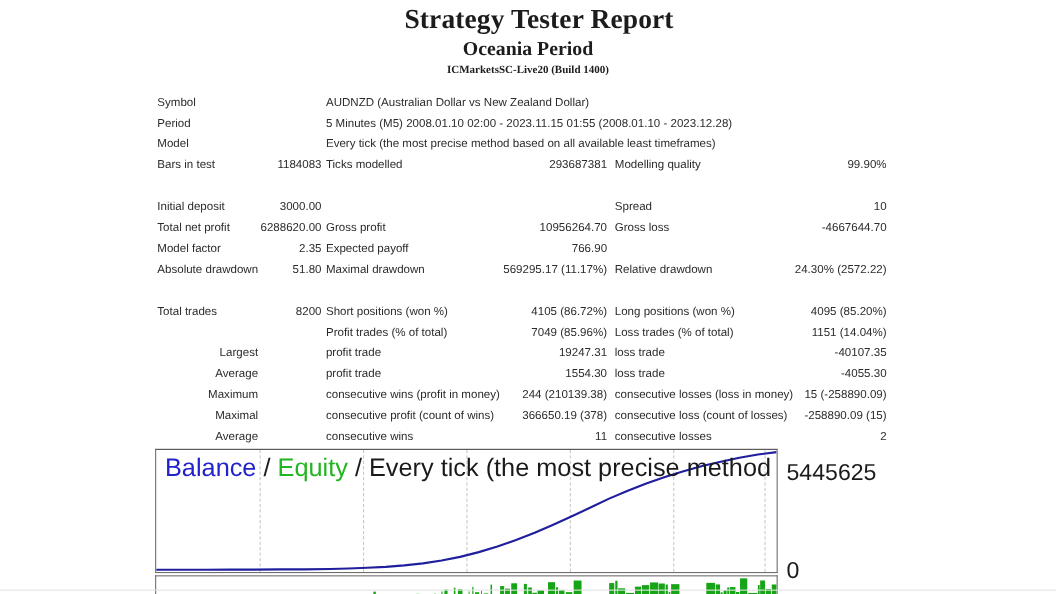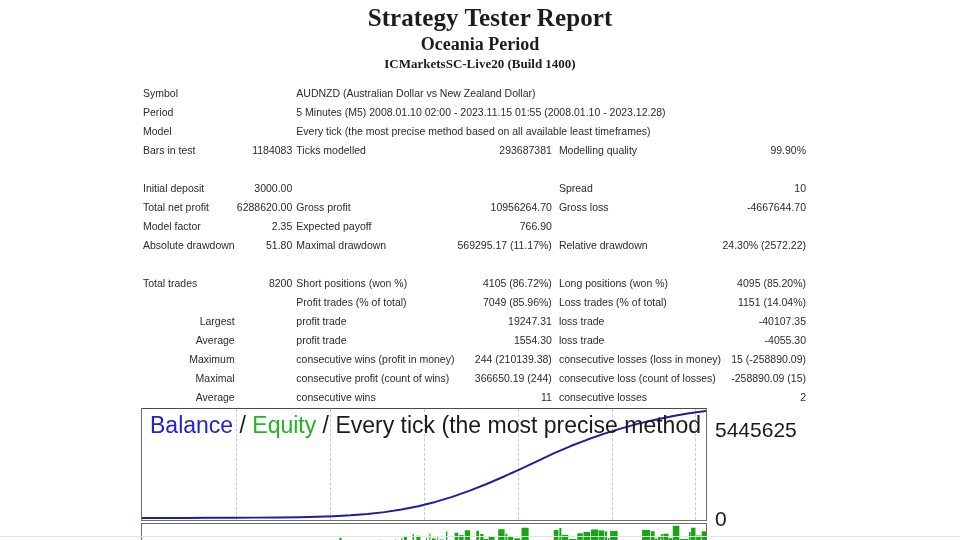--- a/index.html
+++ b/index.html
@@ -39,21 +39,21 @@
   #report-subtitle {
     font-family: "Liberation Serif", serif;
     font-weight: bold;
     font-size: 18px;
     line-height: 22px;
     color: #1c1c1c;
   }
   #report-server {
     font-family: "Liberation Serif", serif;
     font-weight: bold;
-    font-size: 13px;
+    font-size: 10px;
     line-height: 17px;
     color: #1c1c1c;
   }
 
   
   #summary-table {
     position: absolute;
     left: 141px;
     top: 84px;
     width: 667px;
@@ -286,21 +286,21 @@
         <td class="c2"></td>
         <td class="c3">consecutive wins (profit in money)</td>
         <td class="c4">244 (210139.38)</td>
         <td class="c5">consecutive losses (loss in money)</td>
         <td class="c6">15 (-258890.09)</td>
       </tr>
       <tr>
         <td class="c1 rightlab">Maximal</td>
         <td class="c2"></td>
         <td class="c3">consecutive profit (count of wins)</td>
-        <td class="c4">366650.19 (244)</td>
+        <td class="c4">366650.19 (378)</td>
         <td class="c5">consecutive loss (count of losses)</td>
         <td class="c6">-258890.09 (15)</td>
       </tr>
       <tr>
         <td class="c1 rightlab">Average</td>
         <td class="c2"></td>
         <td class="c3">consecutive wins</td>
         <td class="c4">11</td>
         <td class="c5">consecutive losses</td>
         <td class="c6">2</td>

